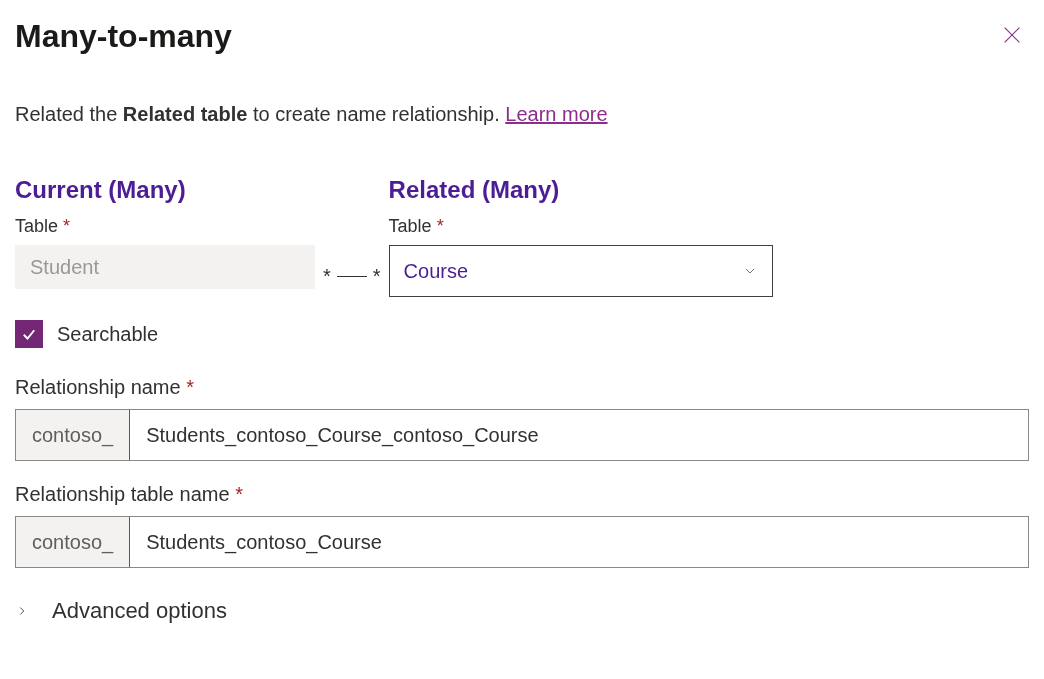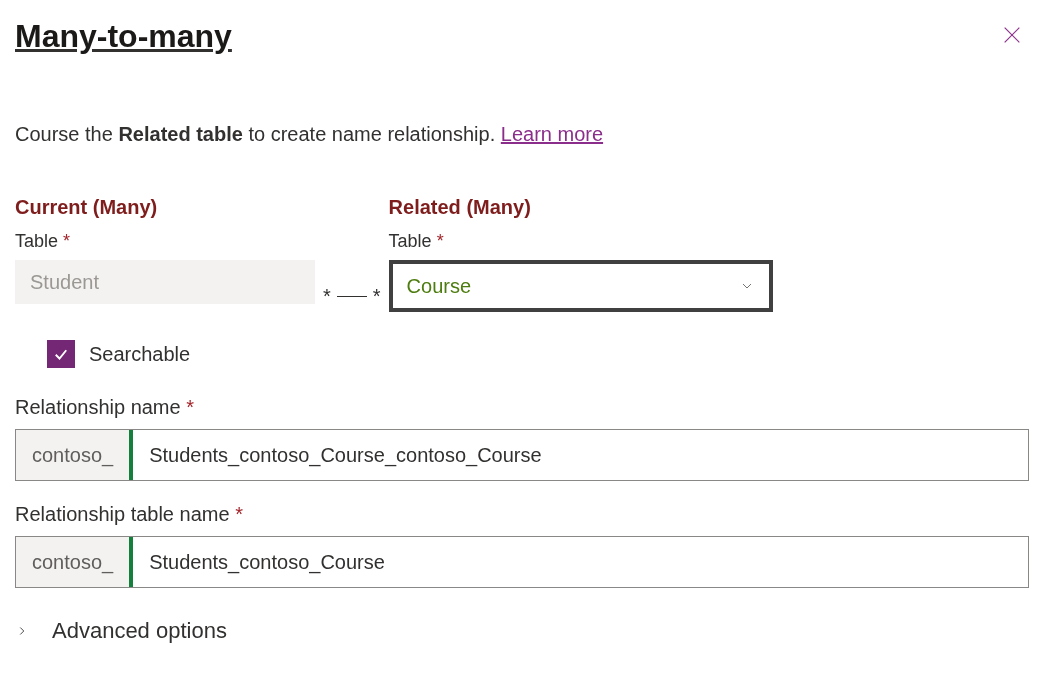--- a/index.html
+++ b/index.html
@@ -12,22 +12,21 @@
       font-size: 14px;
       color: #323130;
       background: #fff;
       padding: 18px 15px;
       width: 1044px;
     }
     .header-row {
       display: flex;
       justify-content: space-between;
       align-items: center;
-      margin-bottom: 68px;
-      text-decoration: underline;
+      margin-bottom: 48px;
     }
     .title {
       font-size: 32px;
       font-weight: 700;
       color: #1b1a19;
     }
     .close-btn {
       background: none;
       border: none;
       cursor: pointer;
@@ -63,49 +62,49 @@
       flex-direction: column;
       min-width: 0;
     }
     .table-col.current {
       width: 300px;
     }
     .table-col.related {
       width: 384px;
     }
     .col-heading {
-      font-size: 20px;
+      font-size: 24px;
       font-weight: 700;
       margin-bottom: 12px;
-      color: #7f1d1d;
+      color: #4c1d95;
     }
     .field-label {
       font-size: 18px;
       color: #323130;
       margin-bottom: 8px;
     }
     .required {
       color: #a4262c;
     }
     .readonly-input {
       background: #f3f2f1;
       border: 1px solid #f3f2f1;
       height: 44px;
       padding: 0 14px;
       font-size: 20px;
       color: #9b9894;
       display: flex;
       align-items: center;
     }
     .select-box {
-      border: 4px solid #404040;
+      border: 1px solid #404040;
       height: 52px;
       padding: 0 14px;
       font-size: 20px;
-      color: #4d7c0f;
+      color: #4c1d95;
       display: flex;
       align-items: center;
       justify-content: space-between;
       background: #fff;
       cursor: pointer;
     }
     .select-box svg {
       width: 16px;
       height: 16px;
       stroke: #605e5c;
@@ -124,21 +123,20 @@
     .connector .line {
       width: 30px;
       height: 1px;
       background: #323130;
     }
     .checkbox-row {
       display: flex;
       align-items: center;
       gap: 14px;
       margin-bottom: 28px;
-      margin-left: 32px;
     }
     .checkbox {
       width: 28px;
       height: 28px;
       background: #742774;
       display: flex;
       align-items: center;
       justify-content: center;
       cursor: pointer;
     }
@@ -167,21 +165,21 @@
       background: #fff;
       width: 100%;
     }
     .prefix {
       background: #f3f2f1;
       padding: 0 16px;
       display: flex;
       align-items: center;
       font-size: 20px;
       color: #605e5c;
-      border-right: 4px solid #15803d;
+      border-right: 1px solid #15803d;
     }
     .prefixed-input input {
       flex: 1;
       border: none;
       outline: none;
       padding: 0 16px;
       font-size: 20px;
       color: #323130;
       background: transparent;
     }
@@ -211,21 +209,21 @@
   <h1 class="title">Many-to-many</h1>
   <button class="close-btn">
     <svg viewBox="0 0 24 24">
       <line x1="4" y1="4" x2="20" y2="20"></line>
       <line x1="20" y1="4" x2="4" y2="20"></line>
     </svg>
   </button>
 </div>
 
 <p class="intro">
-  <span>Course the </span><span class="bold">Related table</span><span> to create name relationship. </span><a href="#">Learn more</a>
+  <span>Related the </span><span class="bold">Related table</span><span> to create name relationship. </span><a href="#">Learn more</a>
 </p>
 
 <div class="tables-row">
   <div class="table-col current">
     <div class="col-heading">Current (Many)</div>
     <div class="field-label">
       <span>Table </span><span class="required">*</span>
     </div>
     <div class="readonly-input">Student</div>
   </div>

